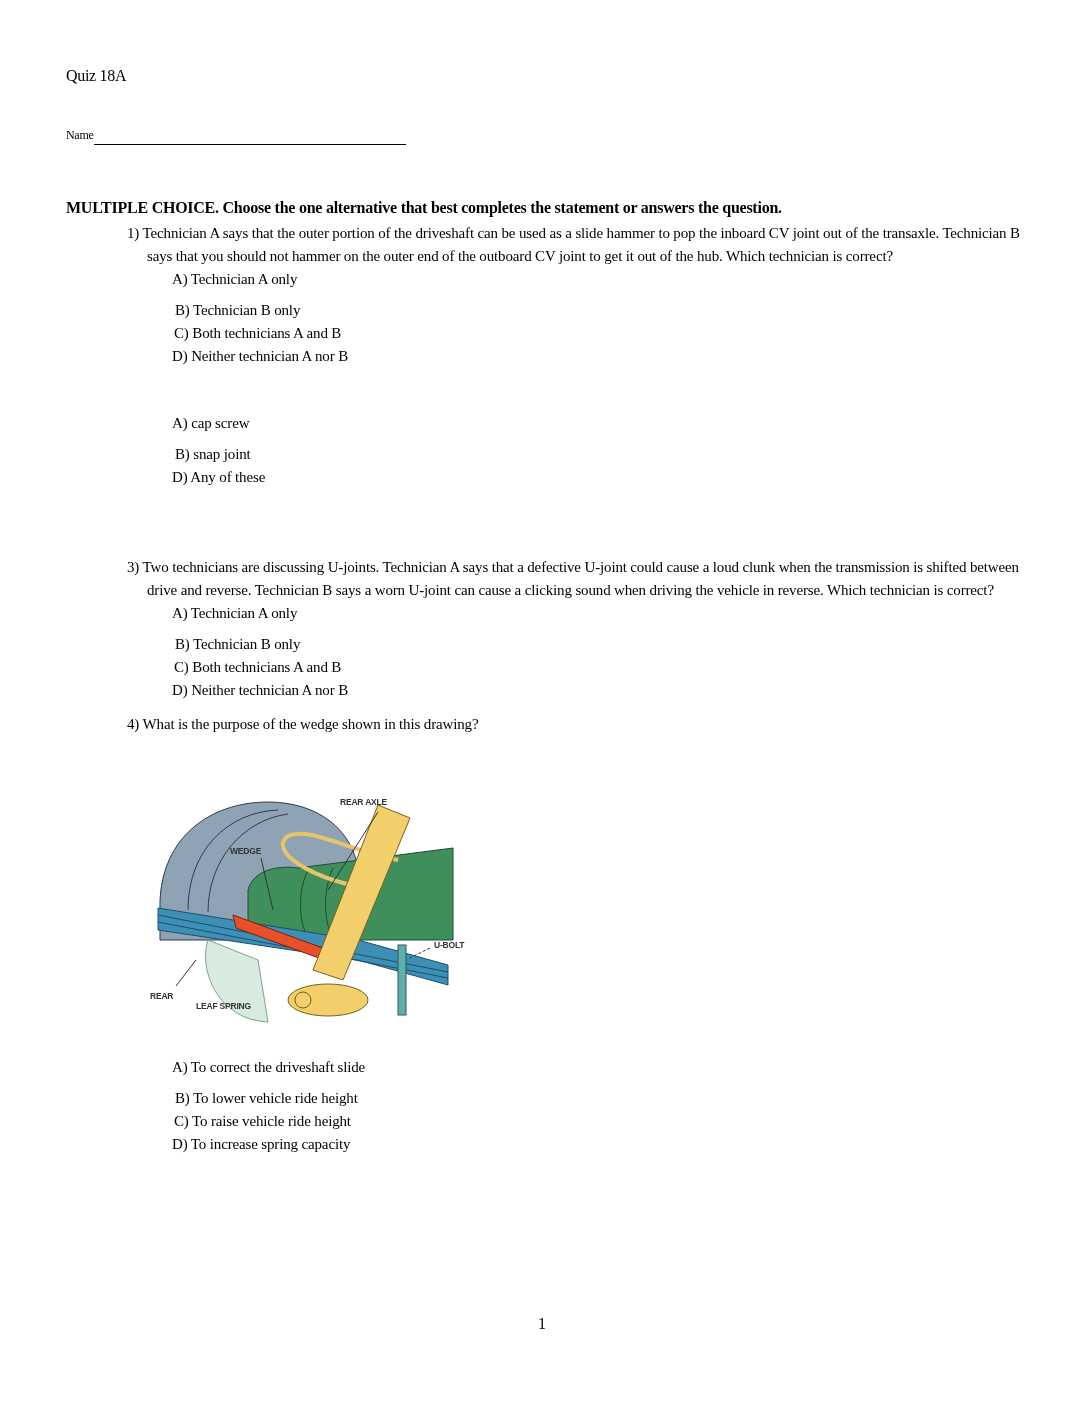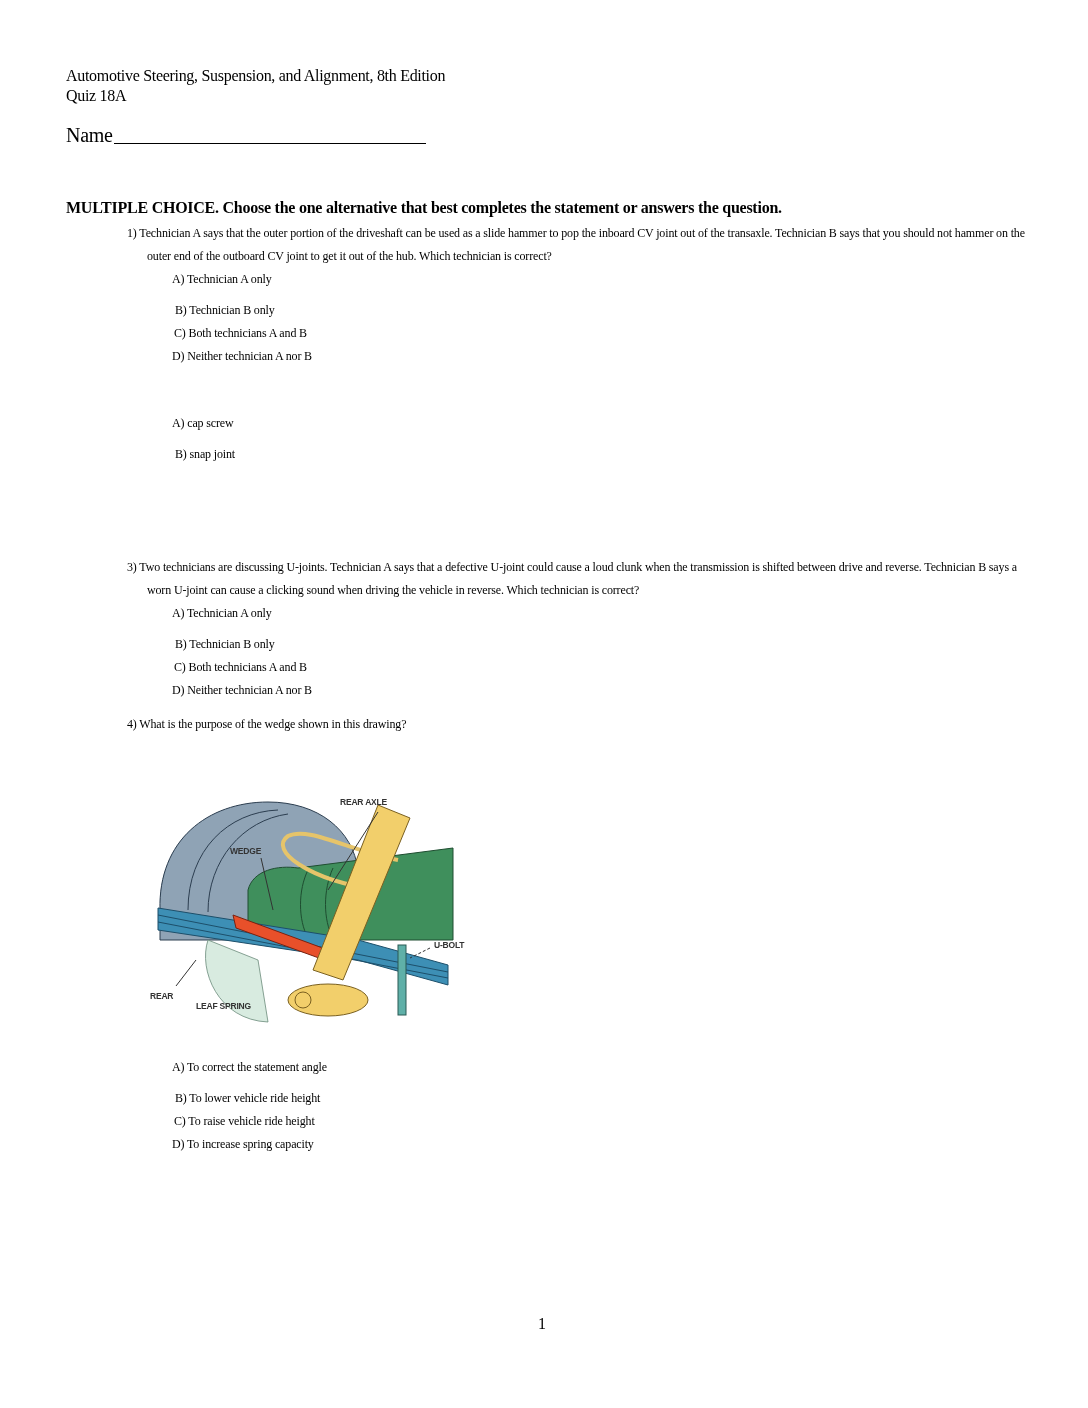--- a/index.html
+++ b/index.html
@@ -1,36 +1,35 @@
 <!DOCTYPE html>
 <html><head>
 <meta charset="utf-8">
 <style>
   html, body { margin: 0; padding: 0; background: #ffffff; }
   body { width: 1088px; height: 1408px; position: relative; overflow: hidden; color: #000; }
   .serif { font-family: "Liberation Serif", "DejaVu Serif", serif; }
   .header { position: absolute; left: 66px; top: 66px; font-size: 16px; line-height: 20px; letter-spacing: -0.3px; }
-  .name-line { position: absolute; left: 66px; top: 125px; font-size: 20px; line-height: 20px; letter-spacing: -0.3px; display: flex; align-items: center; }
+  .name-line { position: absolute; left: 66px; top: 125px; font-size: 12px; line-height: 20px; letter-spacing: -0.3px; display: flex; align-items: flex-end; }
   .name-line .blank { display: inline-block; width: 312px; border-bottom: 1px solid #000; height: 16px; margin-left: 1px; }
   .instructions { position: absolute; left: 66px; top: 198px; font-size: 16px; font-weight: bold; line-height: 20px; letter-spacing: -0.25px; }
-  .q { position: absolute; left: 127px; width: 900px; font-size: 12px; line-height: 23px; letter-spacing: -0.15px; }
+  .q { position: absolute; left: 127px; width: 900px; font-size: 15px; line-height: 23px; letter-spacing: -0.15px; }
   .q .stem { padding-left: 20px; text-indent: -20px; }
   .q .opts { margin-left: 45px; }
   .q .opt { display: block; white-space: nowrap; }
   .q .opt.indent1 { padding-left: 3px; margin-top: 8px; }
   .q .opt.indent2 { padding-left: 2px; }
   .figure { position: absolute; left: 148px; top: 790px; width: 330px; height: 240px; }
   .fig-label { position: absolute; font-family: "Liberation Sans", "DejaVu Sans", sans-serif; font-weight: bold; font-size: 8.5px; color: #333; letter-spacing: -0.2px; line-height: 10px; }
   .page-num { position: absolute; left: 538px; top: 1315px; font-size: 16px; }
 </style>
 </head>
 <body class="serif">
 
 <div class="header">
-  <div>Automotive Steering, Suspension, and Alignment, 8th Edition</div>
   <div>Quiz 18A</div>
 </div>
 
 <div class="name-line">
   <span>Name</span>
   <span class="blank"></span>
 </div>
 
 <div class="instructions">MULTIPLE CHOICE.  Choose the one alternative that best completes the statement or answers the question.</div>
 
@@ -44,20 +43,21 @@
     <span class="opt indent1">B) Technician B only</span>
     <span class="opt indent2">C) Both technicians A and B</span>
     <span class="opt">D) Neither technician A nor B</span>
   </div>
 </div>
 
 <div class="q" style="top:412px;">
   <div class="opts">
     <span class="opt">A) cap screw</span>
     <span class="opt indent1">B) snap joint</span>
+    <span class="opt">D) Any of these</span>
   </div>
 </div>
 
 <div class="q" style="top:556px;">
   <div class="stem">
     <span>3)</span>
     <span>Two technicians are discussing U-joints. Technician A says that a defective U-joint could cause a loud clunk when the transmission is shifted between drive and reverse. Technician B says a worn U-joint can cause a clicking sound when driving the vehicle in reverse. Which technician is correct?</span>
   </div>
   <div class="opts">
     <span class="opt">A) Technician A only</span>
@@ -108,20 +108,20 @@
   </svg>
   <span class="fig-label" style="left:192px; top:7px;">REAR AXLE</span>
   <span class="fig-label" style="left:82px; top:56px;">WEDGE</span>
   <span class="fig-label" style="left:286px; top:150px;">U-BOLT</span>
   <span class="fig-label" style="left:2px; top:201px;">REAR</span>
   <span class="fig-label" style="left:20px; top:211px;margin-left:28px;">LEAF SPRING</span>
 </div>
 
 <div class="q" style="top:1056px;">
   <div class="opts">
-    <span class="opt">A) To correct the statement angle</span>
+    <span class="opt">A) To correct the driveshaft slide</span>
     <span class="opt indent1">B) To lower vehicle ride height</span>
     <span class="opt indent2">C) To raise vehicle ride height</span>
     <span class="opt">D) To increase spring capacity</span>
   </div>
 </div>
 
 <div class="page-num">1</div>
 
 </body></html>

